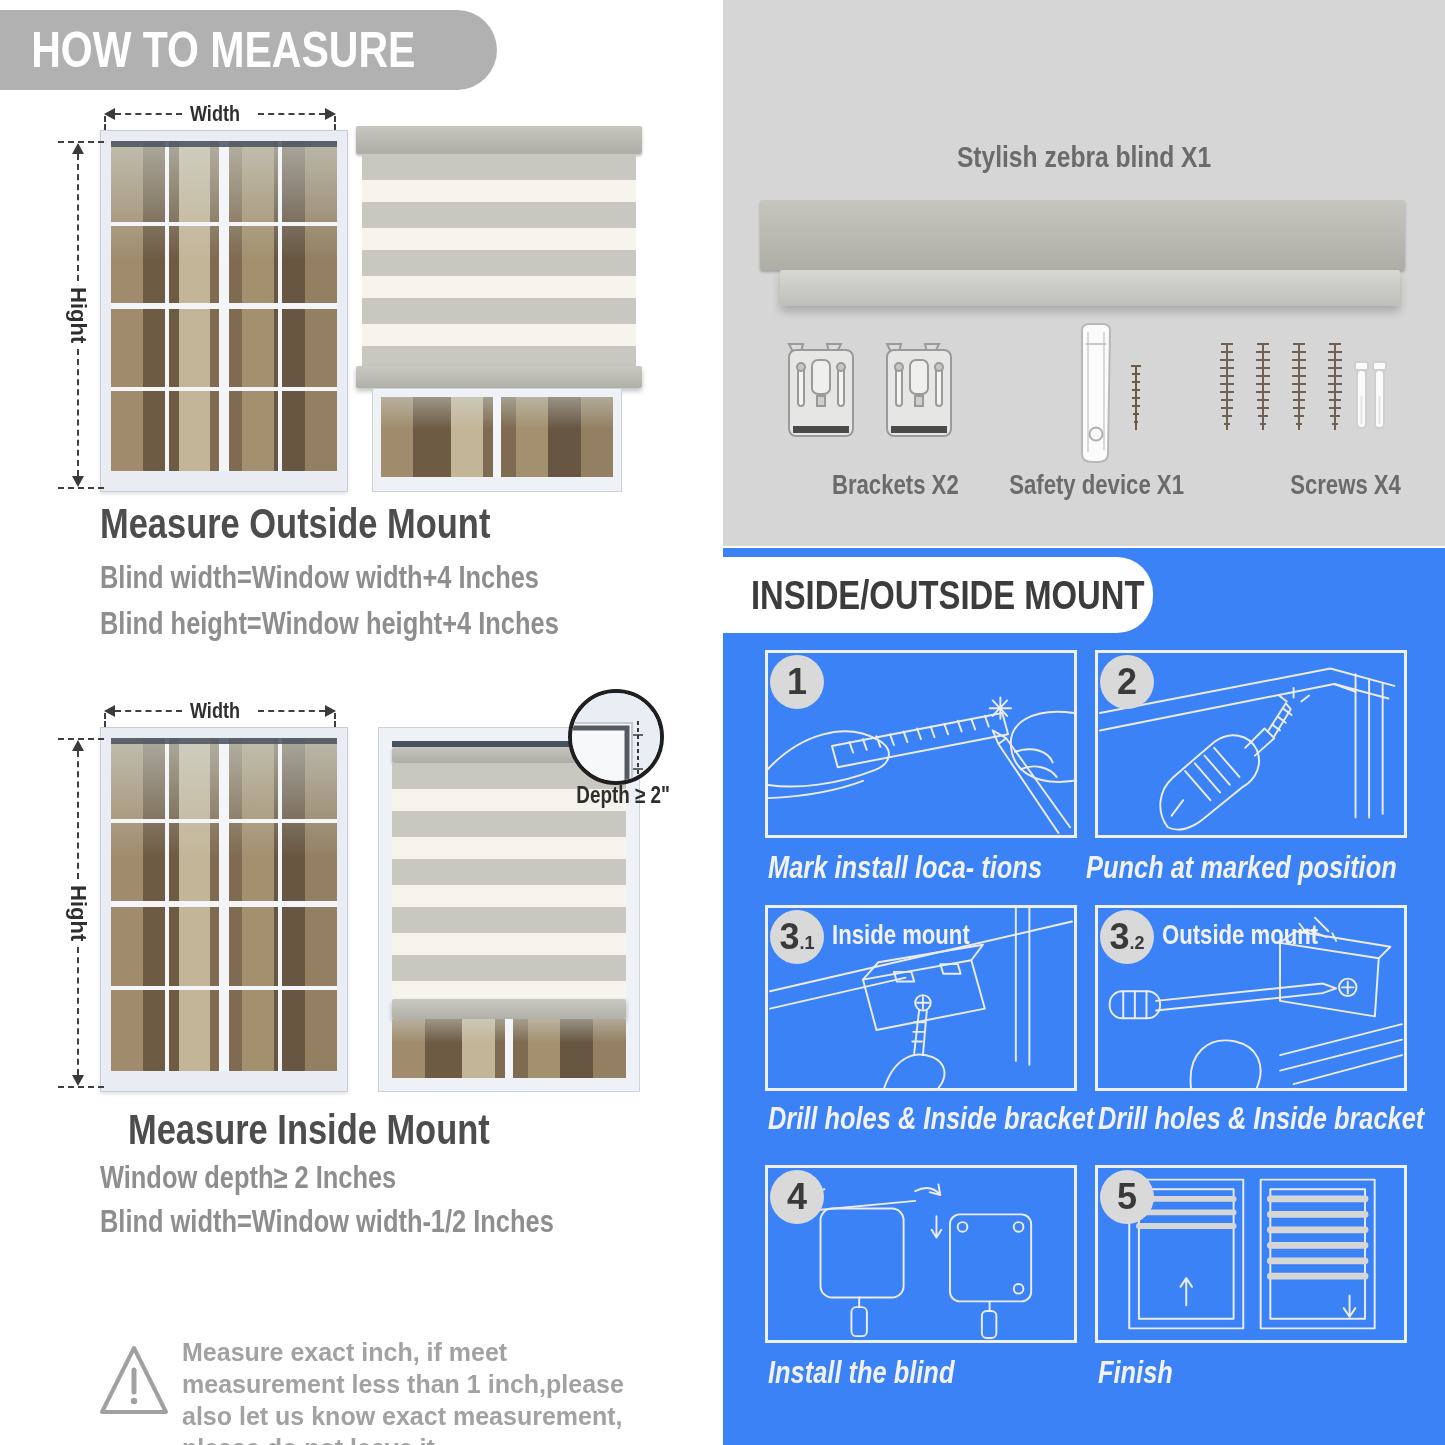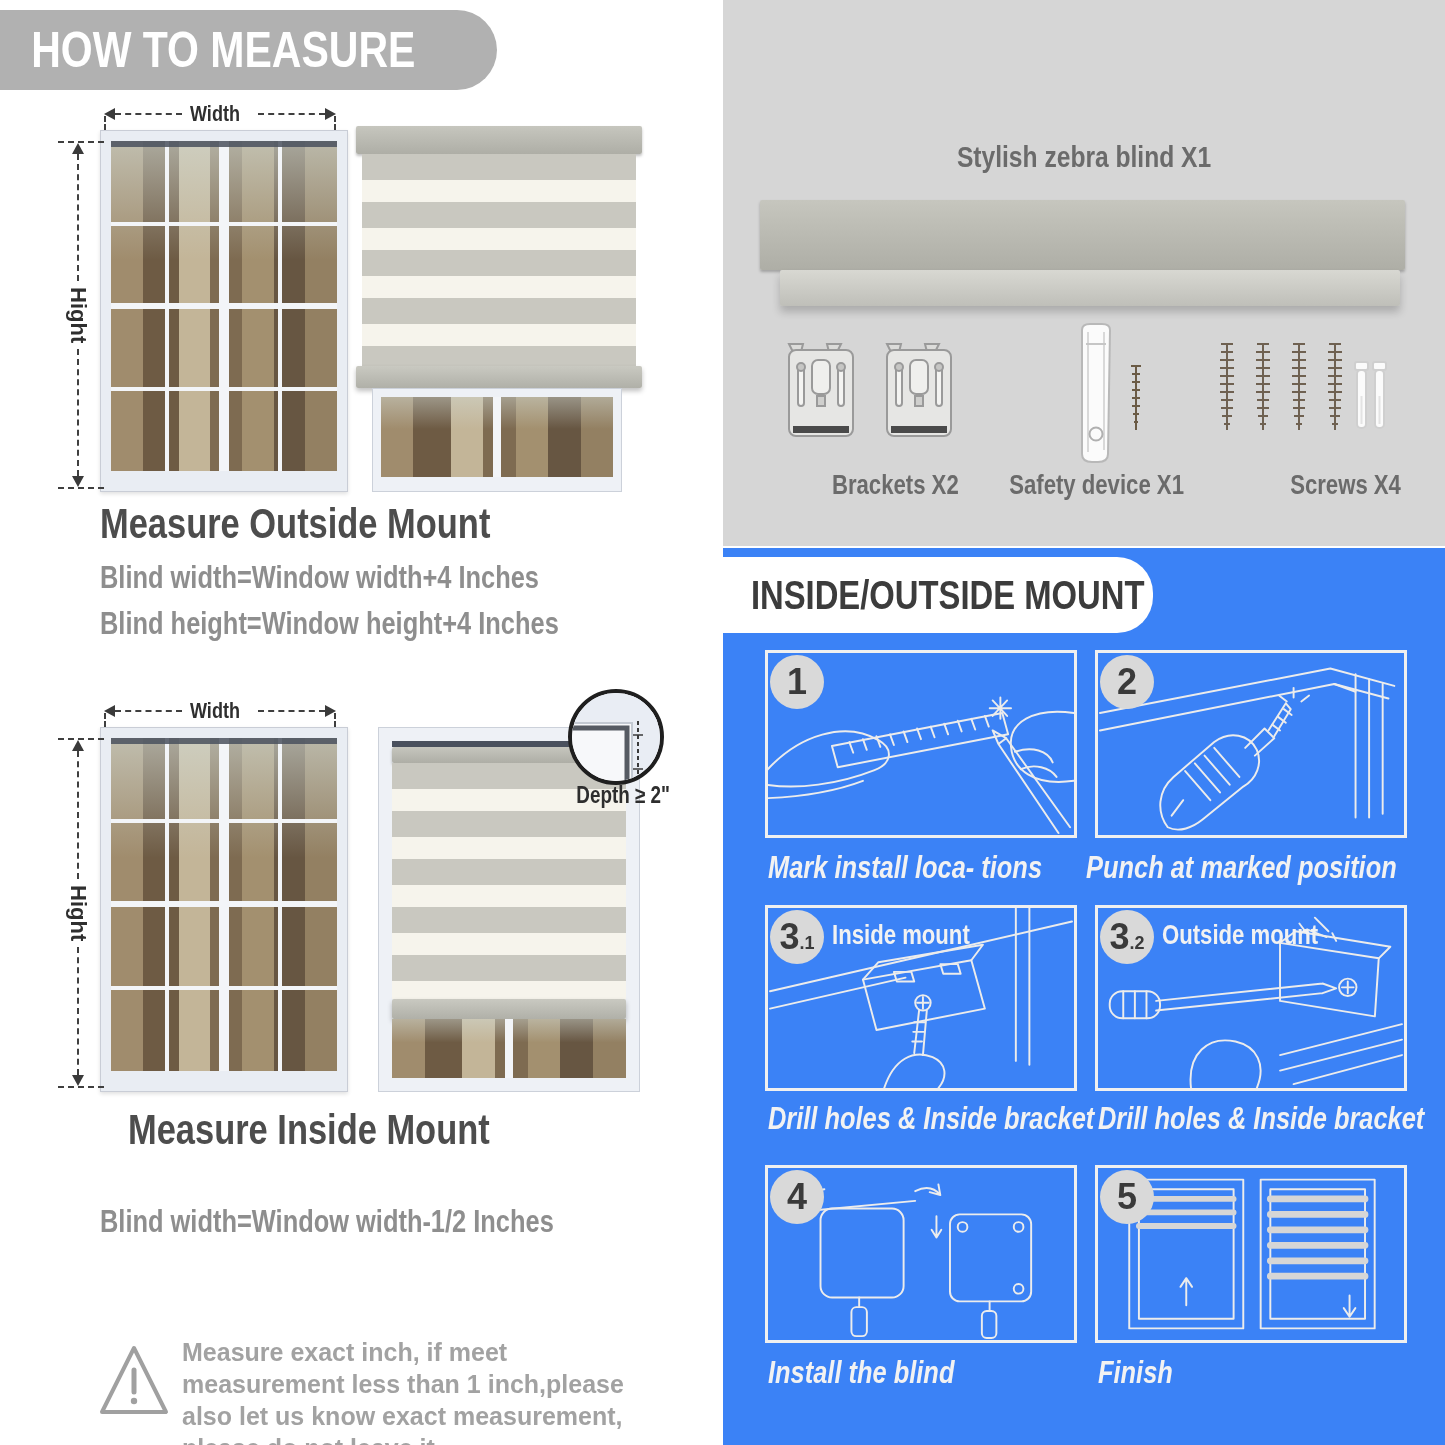--- a/index.html
+++ b/index.html
@@ -175,20 +175,23 @@
       <path d="M66 28 V88" stroke="#3a3a3a" stroke-width="2" stroke-dasharray="4 3" fill="none"></path>
       <path d="M61 42 h10 M61 76 h10" stroke="#3a3a3a" stroke-width="1.5"></path>
     </svg>
   </div>
   <div class="abs depth-lbl" style="left:548px;top:782px;width:150px;">
     <span class="condc">Depth ≥ 2"</span>
   </div>
 
   <div class="abs h2" style="left:100px;top:1106px;margin-left:28px;">
     <span class="cond">Measure Inside Mount</span>
+  </div>
+  <div class="abs formula" style="left:100px;top:1160px;">
+    <span class="cond">Window depth≥ 2 Inches</span>
   </div>
   <div class="abs formula" style="left:100px;top:1204px;">
     <span class="cond">Blind width=Window width-1/2 Inches</span>
   </div>
 
   <svg class="abs" style="left:97px;top:1340px;" width="74" height="80" viewBox="0 0 74 80">
     <path d="M37 8 L69 72 H5 Z" fill="none" stroke="#a0a0a0" stroke-width="4" stroke-linejoin="round"></path>
     <path d="M37 30 V52" stroke="#a0a0a0" stroke-width="5" stroke-linecap="round" fill="none"></path>
     <circle cx="37" cy="61" r="3.2" fill="#a0a0a0"></circle>
   </svg>

